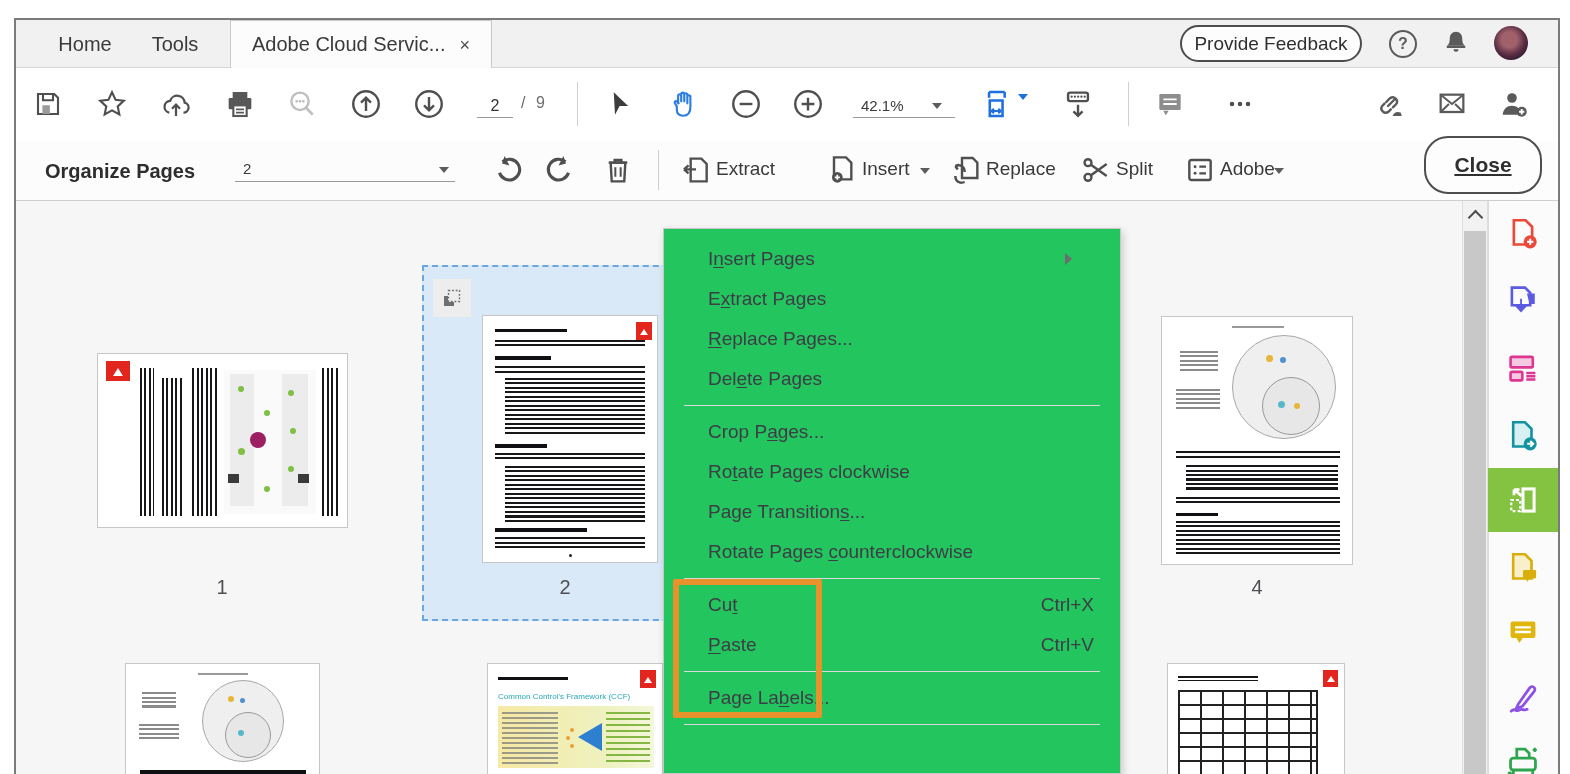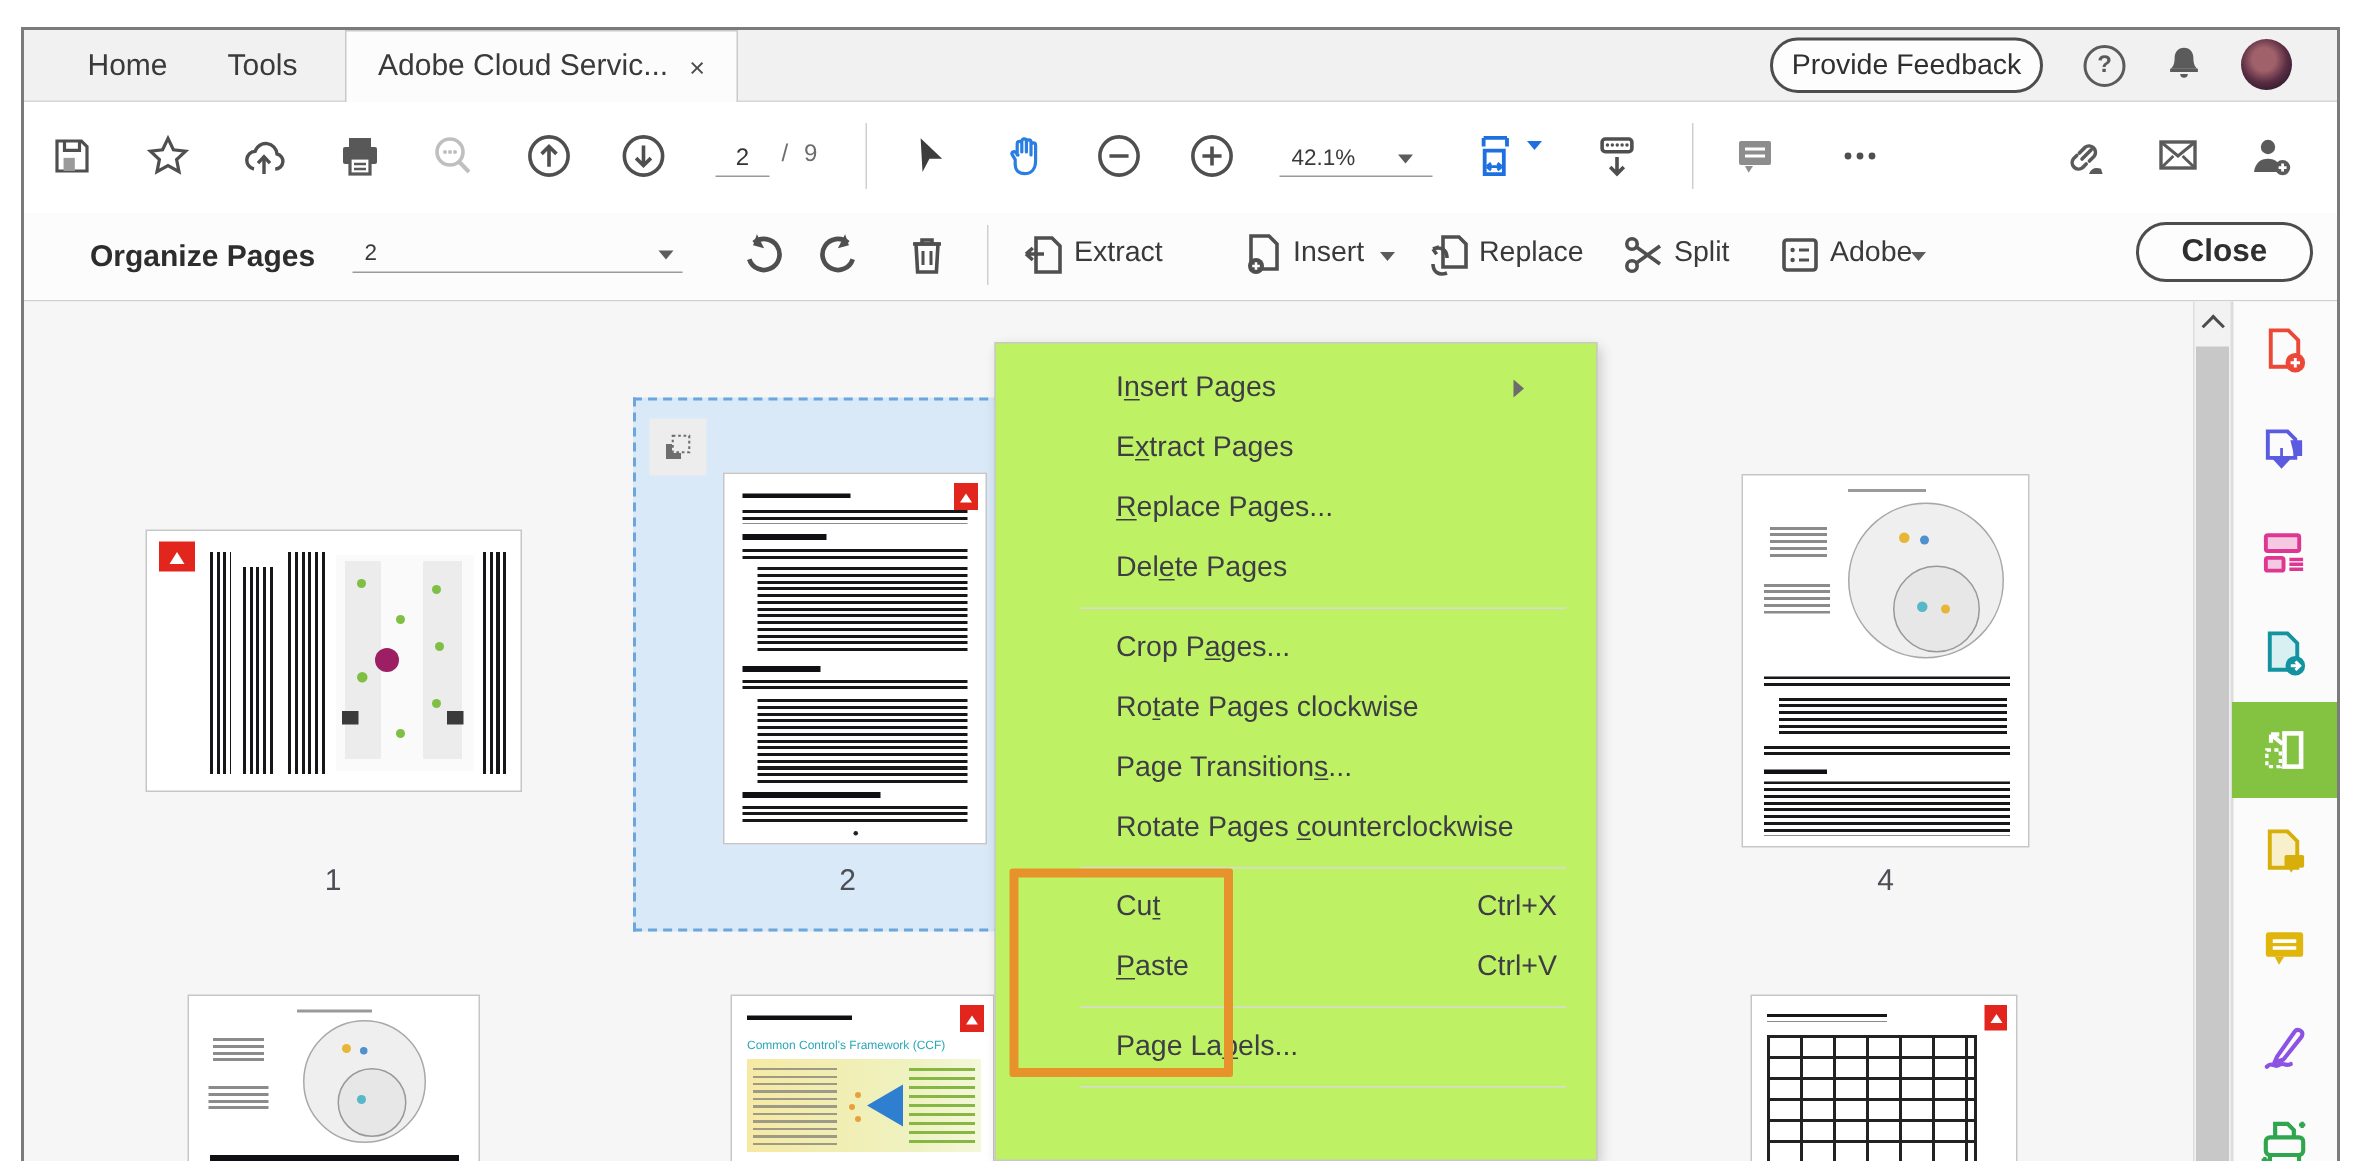--- a/index.html
+++ b/index.html
@@ -30,21 +30,21 @@
   .tl{position:absolute;background:repeating-linear-gradient(to bottom,#17171a 0 2px,transparent 2px 4.5px);}
   .tlv{position:absolute;background:repeating-linear-gradient(to right,#17171a 0 2px,transparent 2px 4.5px);}
   .lt{opacity:.5;}
   .hbar{position:absolute;background:#101014;}
   .logo{position:absolute;background:#e2261d;}
   .logo .amark{position:absolute;left:50%;top:55%;transform:translate(-50%,-50%);width:0;height:0;border-left:5px solid transparent;border-right:5px solid transparent;border-bottom:8px solid #fff;}
   .pgnum{position:absolute;font-size:20px;color:#4d4f55;text-align:center;width:40px;}
   .selwrap{position:absolute;background:#d9e9f8;border:2px dashed #6ba6dd;box-sizing:border-box;}
   .selbadge{position:absolute;width:38px;height:38px;background:#ededee;display:flex;align-items:center;justify-content:center;}
   
-  .cmenu{position:absolute;left:663px;top:228px;width:402px;height:546px;background:#bef264;border:1px solid #c8c8c8;box-shadow:2px 3px 8px rgba(0,0,0,.18);box-sizing:border-box;padding-top:10px;z-index:30;padding-left:36px;}
+  .cmenu{position:absolute;left:663px;top:228px;width:458px;height:546px;background:#22c55e;border:1px solid #c8c8c8;box-shadow:2px 3px 8px rgba(0,0,0,.18);box-sizing:border-box;padding-top:10px;z-index:30;}
   .mi{position:relative;height:40px;line-height:40px;padding-left:44px;font-size:19px;color:#3e3d46;}
   .mi .sc{position:absolute;right:26px;top:0;}
   .mi .subarrow{position:absolute;right:48px;top:14px;width:0;height:0;border-top:6px solid transparent;border-bottom:6px solid transparent;border-left:7px solid #6d6d6d;}
   .msep{border-top:1px solid #d9d9d9;margin:6px 20px;}
   u{text-underline-offset:2px;text-decoration-thickness:1px;}
   .orange-box{position:absolute;left:673px;top:579px;width:149px;height:139px;border:6px solid #e8922c;border-radius:2px;box-sizing:border-box;z-index:40;}
   
   .scrolltrack{position:absolute;left:1462px;top:201px;width:26px;height:573px;background:#f2f2f3;border-left:1px solid #ddd;border-right:1px solid #ddd;box-sizing:border-box;}
   .scrollup{position:absolute;left:1462px;top:201px;width:26px;height:28px;display:flex;align-items:center;justify-content:center;}
   .chev{width:9px;height:9px;border-left:2px solid #4c4c4c;border-top:2px solid #4c4c4c;transform:rotate(45deg);margin-top:5px;}
@@ -222,21 +222,21 @@
         <path d="M3.5 20c.6-4.4 3.2-6.6 7-6.6 3.7 0 6.3 2.2 7 6.6z" fill="#5a5a5a"></path>
         <circle cx="17.8" cy="17.8" r="3.8" fill="#5a5a5a"></circle>
         <path d="M17.8 15.8v4M15.8 17.8h4" stroke="#fff" stroke-width="1.4"></path>
       </svg>
     </div>
   </div>
 
   <div>
     <div class="greenbar"></div>
     <div class="orgbar"></div>
-    <div class="orgtitle" style="top:142px;position:absolute;left:60px;">Organize Pages</div>
+    <div class="orgtitle" style="top:142px;position:absolute;left:45px;">Organize Pages</div>
     <div class="ulbox" style="left:235px;top:152px;width:220px;height:30px;">
       <span style="font-size:15px;color:#3a3a3a;padding:0 0 4px 8px;">2</span>
       <span class="caret" style="position:absolute;right:6px;bottom:8px;"></span>
     </div>
     <div class="tbtn" style="left:490px;top:152px;">
       <svg class="ic" width="34" height="34" viewBox="0 0 24 24">
         <path d="M8.2 6.2A7.3 7.3 0 1 1 6 14" fill="none" stroke="#4f4f4f" stroke-width="2.2"></path>
         <path d="M9.6 2.2 7.8 7.4l5.2 1.4z" fill="#4f4f4f"></path>
       </svg>
     </div>
@@ -289,21 +289,21 @@
     <div class="tbtn" style="left:1182px;top:152px;">
       <svg class="ic" width="32" height="32" viewBox="0 0 24 24">
         <rect x="4" y="4.5" width="16" height="15" rx="1.5" fill="none" stroke="#4f4f4f" stroke-width="1.8"></rect>
         <circle cx="8.3" cy="9.5" r="1.1" fill="#4f4f4f"></circle>
           <circle cx="8.3" cy="14.5" r="1.1" fill="#4f4f4f"></circle>
         <path d="M11.5 9.5h5M11.5 14.5h5" stroke="#4f4f4f" stroke-width="1.6"></path>
       </svg>
     </div>
     <span class="abs lbl" style="left:1220px;top:158px;">Adobe</span>
     <span class="caret" style="position:absolute;left:1274px;top:168px;"></span>
-    <div class="pill close-b" style="left:1424px;top:148px;width:118px;height:40px;font-size:21px;">
+    <div class="pill close-b" style="left:1424px;top:136px;width:118px;height:58px;font-size:21px;text-decoration:underline;">
       <span>Close</span>
     </div>
   </div>
 
   <div class="canvas"></div>
 
   <div class="page" style="left:97px;top:353px;width:251px;height:175px;">
     <div class="logo" style="left:8px;top:7px;width:24px;height:20px;">
         <div class="amark"></div>
       </div>

